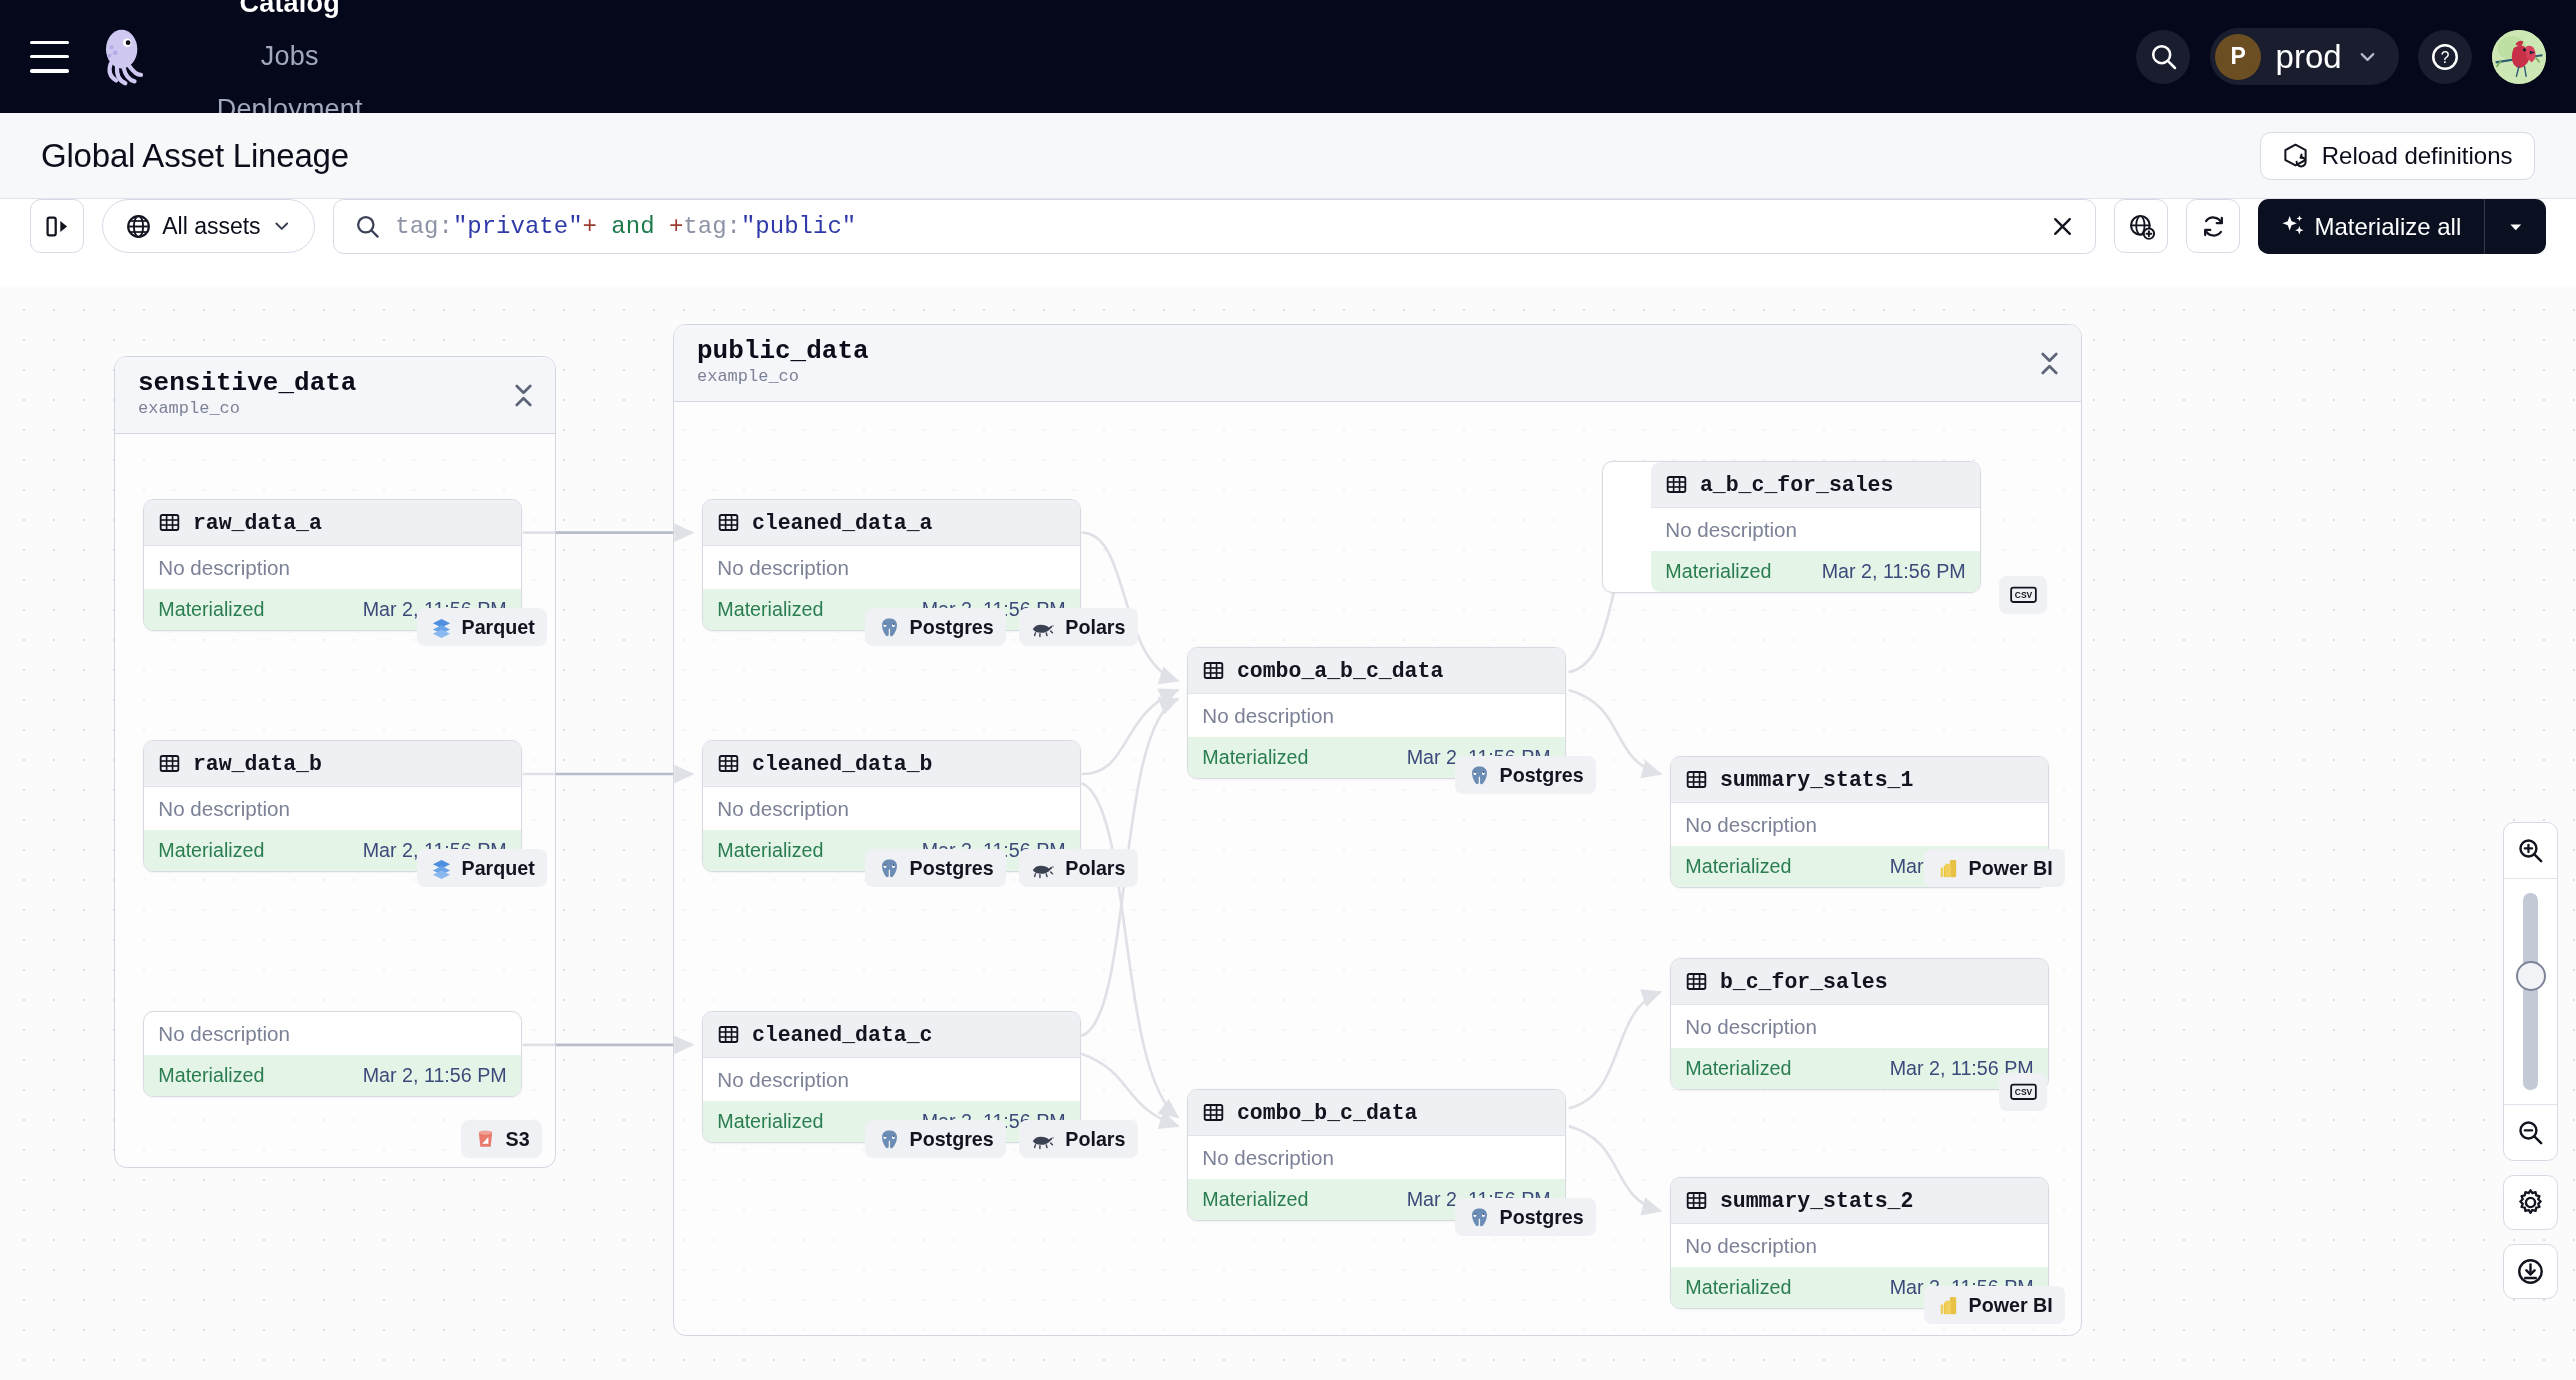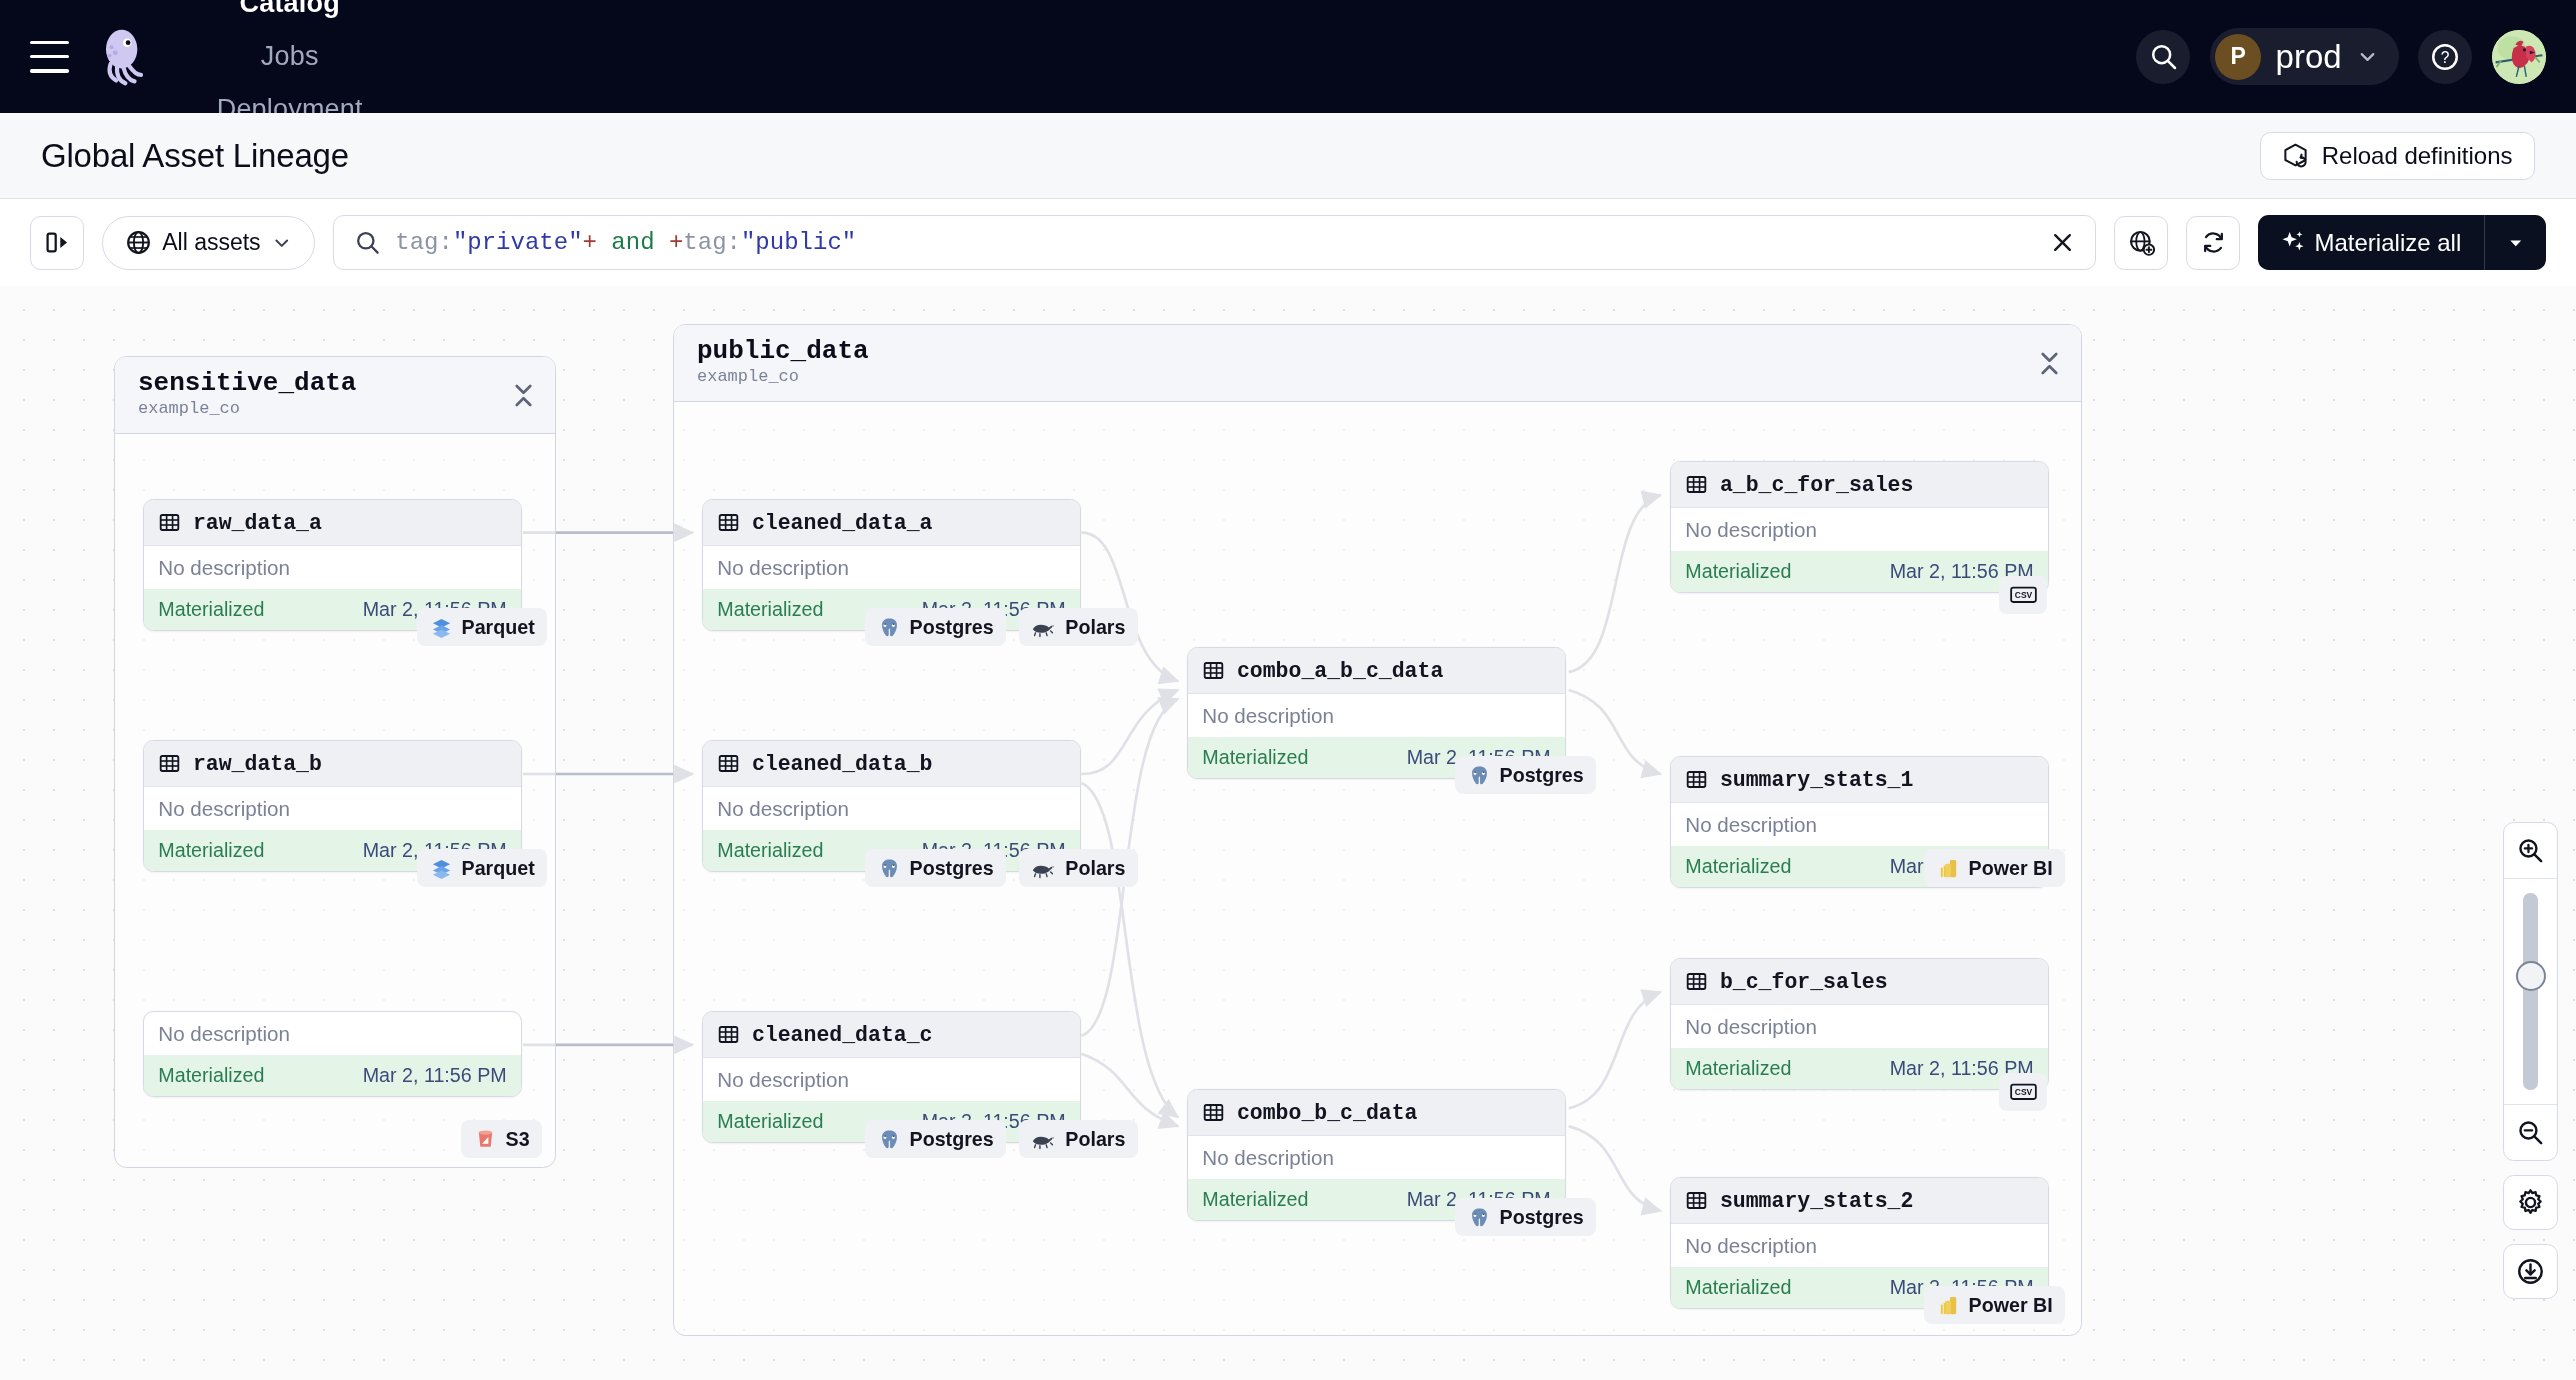--- a/index.html
+++ b/index.html
@@ -44,21 +44,21 @@
   #pagetitle { font-size: 33px; color:#0b0e1a; letter-spacing:-0.2px; }
   .reload-btn {
     position:absolute; right: 41px; height: 48px; background:#ffffff;
     border:0.9px solid #d6dae5; border-radius: 10.7px; display:flex; align-items:center;
     gap:12.5px; padding: 0 21.5px; cursor:pointer; font-size: 24px; color:#0b0e1a;
   }
 
   
   #toolbar {
     height: 88px; background:#ffffff; border-bottom:0.9px solid #e3e6ee;
-    display:flex; align-items:center; gap: 18px; padding: 0 30px; position:relative;
+    display:flex; align-items:flex-start; gap: 18px; padding: 0 30px; position:relative;
   }
   .sq-btn { width:54px; height:54px; border:0.9px solid #d6dae5; border-radius:10.7px;
     background:#fff; display:flex; align-items:center; justify-content:center; cursor:pointer; flex:none;}
   .pill-btn { height:54px; border:0.9px solid #d6dae5; border-radius:27px; background:#fff;
     display:flex; align-items:center; gap:10.7px; padding: 0 21.5px; cursor:pointer;
     font-size:23px; color:#0b0e1a; flex:none;}
   .searchbox { flex:1; height:55px; border:0.9px solid #d6dae5; border-radius:10.7px; background:#fff;
     display:flex; align-items:center; gap:14.3px; padding: 0 19.7px; position:relative; cursor:text;}
   .searchtext { font-family:"Liberation Mono", monospace; font-size: 24px; white-space:pre; }
   .t-key { color:#8d93a6; } .t-str { color:#2f3aa8; } .t-op { color:#9c3a32; } .t-and { color:#1d7a4a; }
@@ -569,21 +569,21 @@
           <svg width="23" height="23" viewBox="0 0 24 24">
         <path d="M4.2 9.5 C4.2 4.6 8 2.6 12 2.6 C16 2.6 19.8 4.6 19.8 9.5 C19.8 14 17.6 18 15.6 20.4 C14.4 21.8 12.6 21.3 12.6 19.6 L12.6 14 C12.6 12.8 11.2 12.8 11.2 14 L11.2 19.4 C11.2 21.2 9.2 21.8 8 20.2 C6.2 17.8 4.2 13.8 4.2 9.5 Z" fill="#6b8cb5"></path>
         <path d="M7.2 8.4 a1.5 1.5 0 1 0 0.1 0 Z" fill="#ffffff"></path>
         <path d="M16 8.4 a1.5 1.5 0 1 0 0.1 0 Z" fill="#ffffff"></path>
         <circle cx="7.4" cy="8.6" r="0.8" fill="#2a3a50"></circle>
             <circle cx="16.2" cy="8.6" r="0.8" fill="#2a3a50"></circle>
           </svg>
           <span>Postgres</span>
         </div>
       </div>
-      <div class="node" style="left: 1670px; top: 175px;">
+      <div class="node" style="left: 1602px; top: 175px; padding-left: 48px;">
     <div class="node-head">
       <svg width="23" height="23" viewBox="0 0 24 24">
   <rect x="2.8" y="4.2" width="18.4" height="15.6" rx="1.8" fill="none" stroke="#12151f" stroke-width="1.9"></rect>
   <line x1="2.8" y1="9.4" x2="21.2" y2="9.4" stroke="#12151f" stroke-width="1.7"></line>
   <line x1="2.8" y1="14.6" x2="21.2" y2="14.6" stroke="#12151f" stroke-width="1.7"></line>
   <line x1="9" y1="4.2" x2="9" y2="19.8" stroke="#12151f" stroke-width="1.7"></line>
   <line x1="15.2" y1="4.2" x2="15.2" y2="19.8" stroke="#12151f" stroke-width="1.7"></line>
           </svg>
       <span class="node-title">a_b_c_for_sales</span>
     </div>

